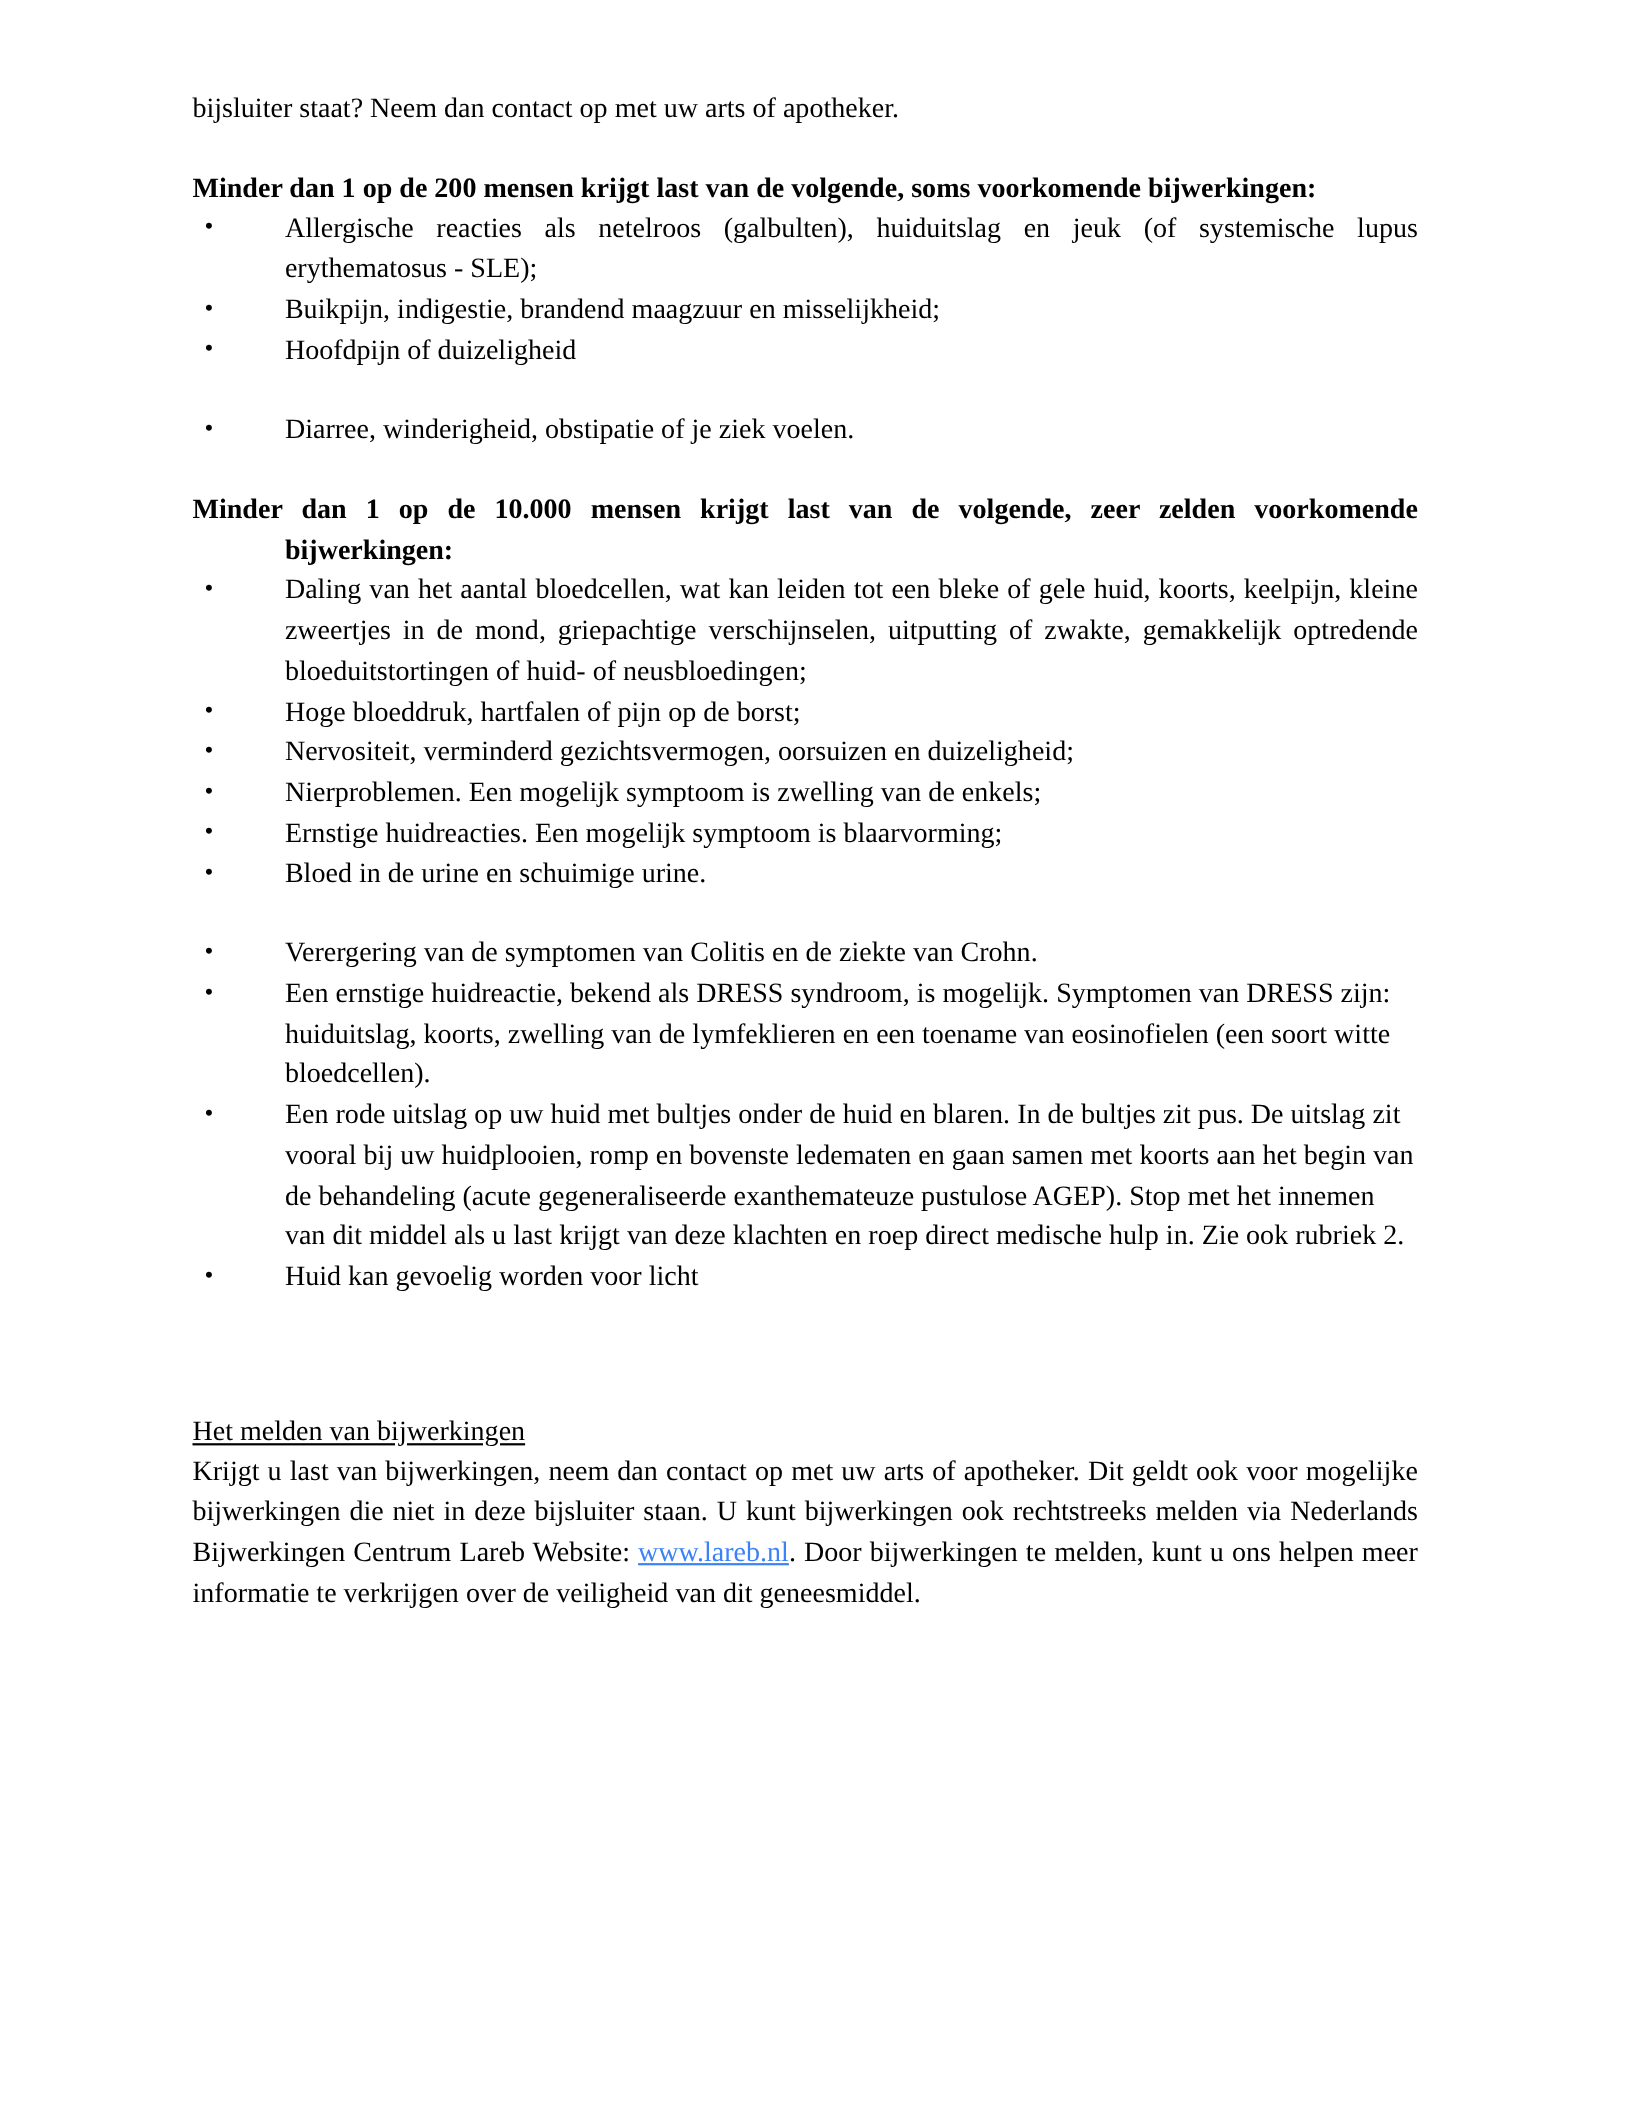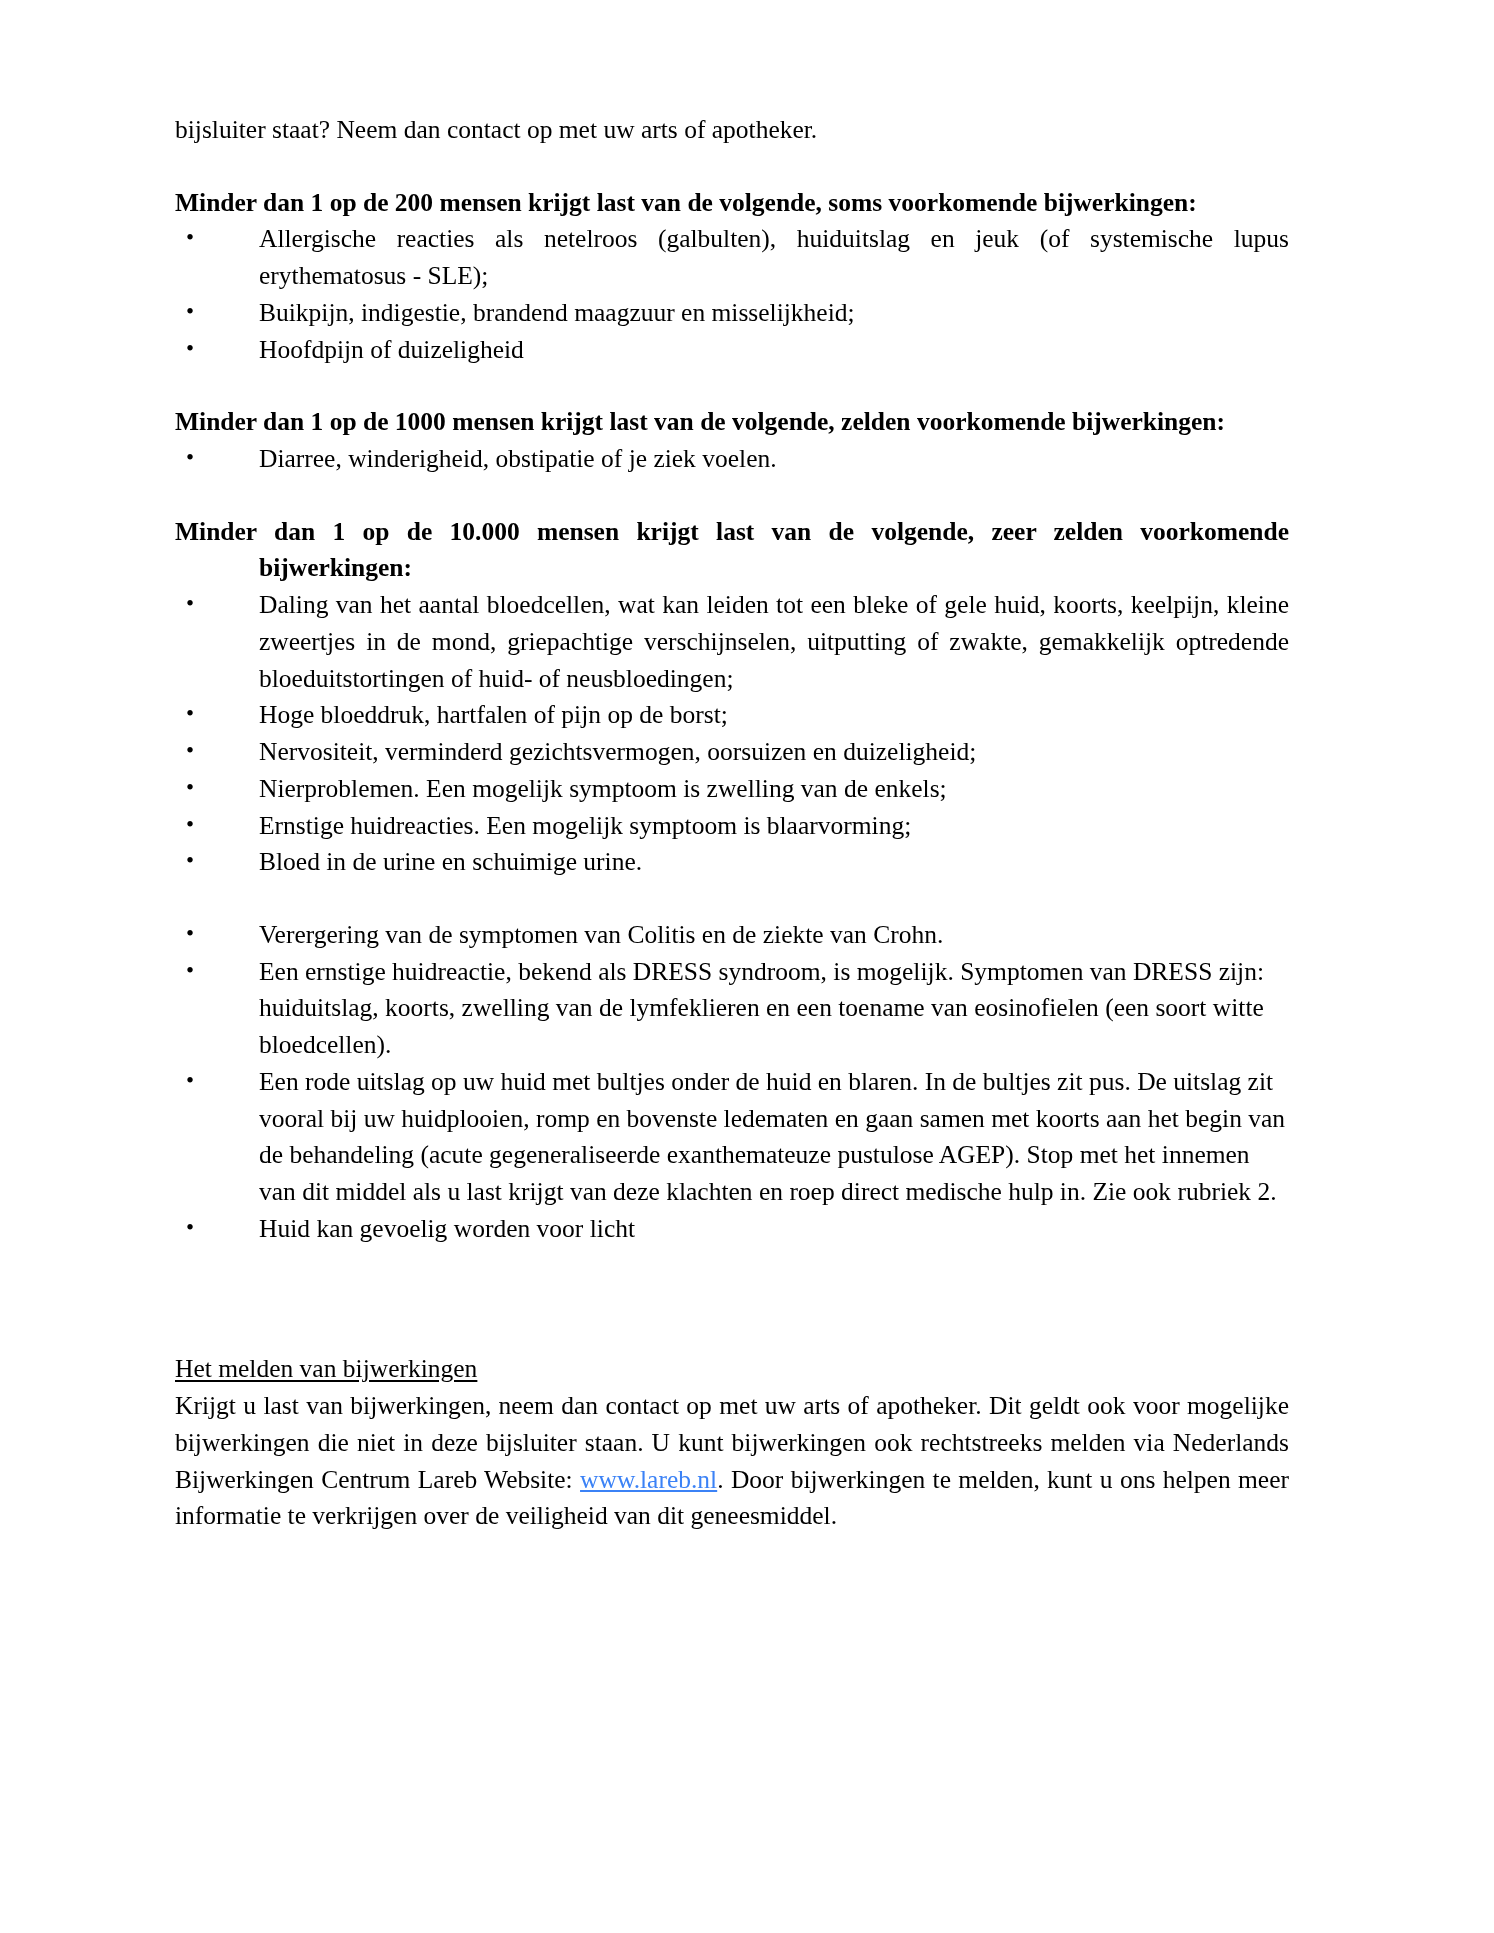--- a/index.html
+++ b/index.html
@@ -14,21 +14,21 @@
     font-family: "Liberation Serif", "DejaVu Serif", serif;
     color: #000000;
     -webkit-font-smoothing: antialiased;
   }
   .page {
     position: relative;
     width: 1494px;
     height: 1933px;
     background: #ffffff;
     box-sizing: border-box;
-    padding: 112px 205px 0 175px;
+    padding: 80px 205px 0 175px;
   }
   .doc {
     width: 1114px;
     font-size: 25.5px;
     line-height: 1.44;
   }
 
   
   p.body-text {
     margin: 0;
@@ -134,21 +134,20 @@
       </li>
       <li>
         <span class="bullet-glyph">•</span>
         <span>Hoofdpijn of duizeligheid</span>
       </li>
     </ul>
 
     <div class="gap-m"></div>
 
     
-    <h2 class="section-heading flush">Minder dan 1 op de 1000 mensen krijgt last van de volgende, zelden voorkomende bijwerkingen:</h2>
 
     <ul class="bullets">
       <li>
         <span class="bullet-glyph">•</span>
         <span>Diarree, winderigheid, obstipatie of je ziek voelen.</span>
       </li>
     </ul>
 
     <div class="gap-m"></div>
 

